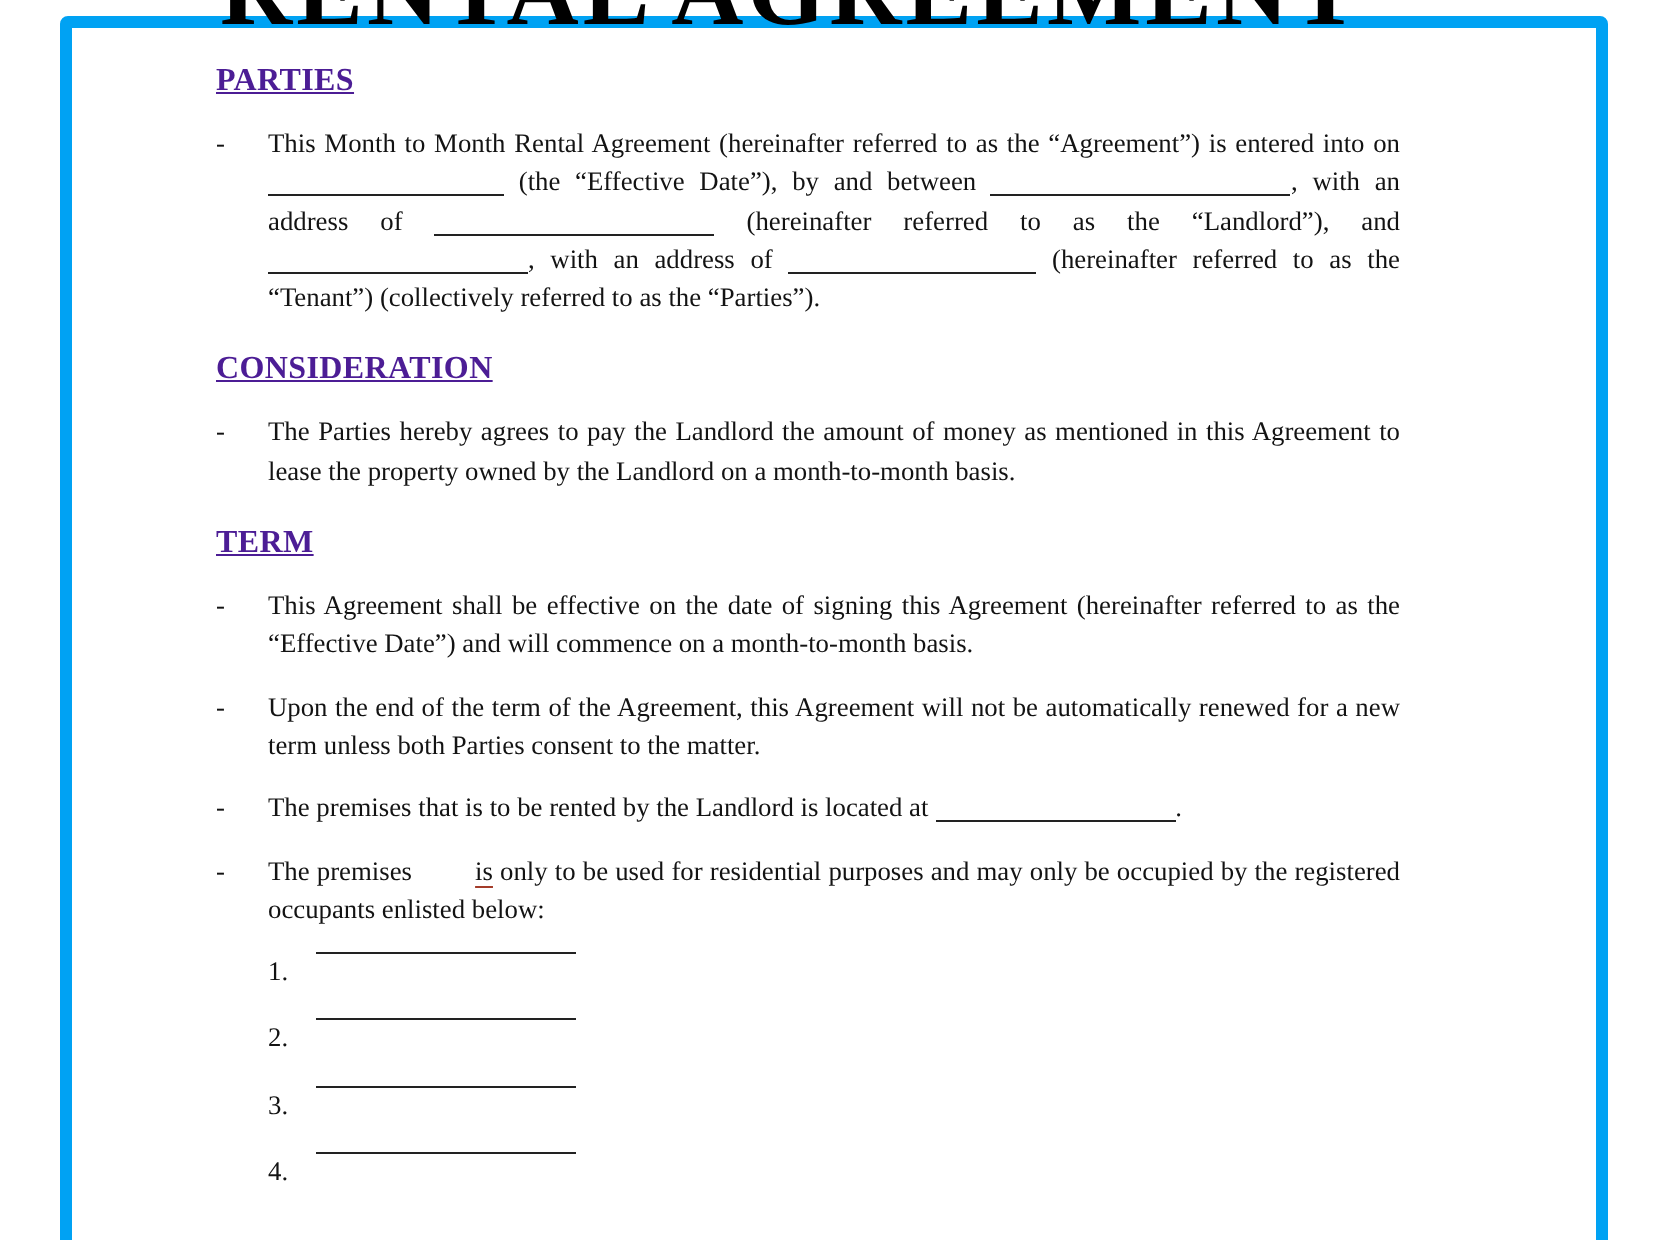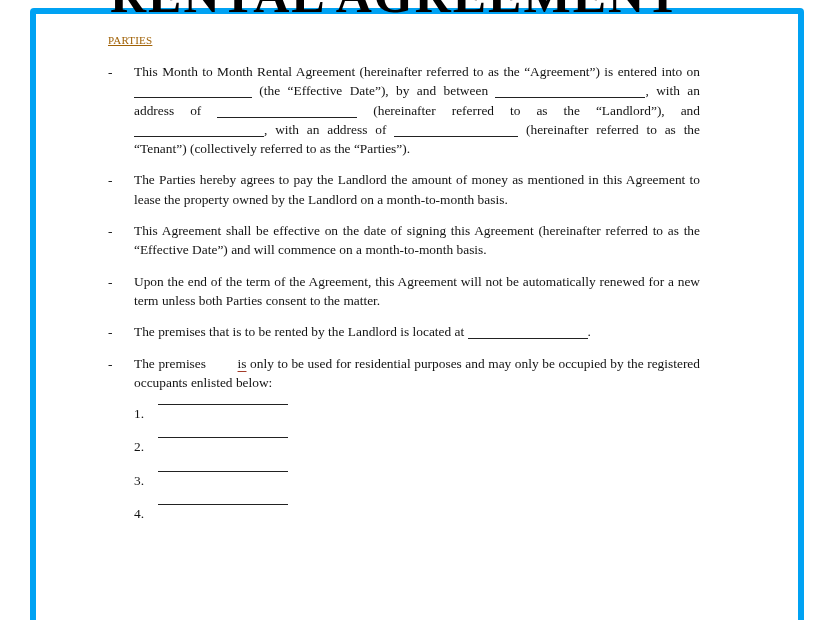--- a/index.html
+++ b/index.html
@@ -19,23 +19,23 @@
   .title-clip {
     position: relative; height: 13px; overflow: hidden; margin: 0 0 19px 0;
   }
   .title-clip span {
     position: absolute; top: -30px; left: 2px; white-space: nowrap;
     font-size: 50px; font-weight: bold; letter-spacing: 2px; color: #000;
     line-height: 50px;
   }
 
   .sec-heading {
-    font-weight: normal; font-size: 11px; line-height: 17px;
+    font-weight: bold; font-size: 16px; line-height: 17px;
     text-decoration: underline; letter-spacing: 0.2px;
-    margin: 18px 0 13px 0; color: #a16207;
+    margin: 18px 0 13px 0; color: #4c1d95;
   }
   .li {
     display: flex; margin: 0 0 12px 0;
     font-size: 13.4px; line-height: 19.3px;
   }
   .dash { width: 26px; flex-shrink: 0; }
   .ptext { flex: 1; text-align: justify; }
   .b { font-weight: normal; }
   .spell {
     text-decoration: underline; text-decoration-color: #a33c2a;
@@ -59,24 +59,26 @@
   <div class="content">
     <div class="title-clip">
       <span>RENTAL AGREEMENT</span>
     </div>
     <div id="sections">
         <div class="sec-heading">PARTIES</div>
         <div class="li">
           <span class="dash">-</span>
           <div class="ptext"><span>This Month to Month Rental Agreement (hereinafter referred to as the </span><span class="b">“Agreement”</span><span>) is entered into on </span><span class="blank" style="width: 118px;"></span><span> (the </span><span class="b">“Effective Date”</span><span>), by and between </span><span class="blank" style="width: 150px;"></span><span>, with an address of </span><span class="blank" style="width: 140px;"></span><span> (hereinafter referred to as the </span><span class="b">“Landlord”</span><span>), and </span><span class="blank" style="width: 130px;"></span><span>, with an address of </span><span class="blank" style="width: 124px;"></span><span> (hereinafter referred to as the </span><span class="b">“Tenant”</span><span>) (collectively referred to as the </span><span class="b">“Parties”</span><span>).</span></div>
         </div>
+        <div class="sec-heading">CONSIDERATION</div>
         <div class="li">
           <span class="dash">-</span>
           <div class="ptext"><span>The Parties hereby agrees to pay the Landlord the amount of money as mentioned in this Agreement to lease the property owned by the Landlord on a month-to-month basis.</span></div>
         </div>
+        <div class="sec-heading">TERM</div>
         <div class="li">
           <span class="dash">-</span>
           <div class="ptext"><span>This Agreement shall be effective on the date of signing this Agreement (hereinafter referred to as the </span><span class="b">“Effective Date”</span><span>) and will commence on a month-to-month basis.</span></div>
         </div>
         <div class="li">
           <span class="dash">-</span>
           <div class="ptext"><span>Upon the end of the term of the Agreement, this Agreement will not be automatically renewed for a new term unless both Parties consent to the matter.</span></div>
         </div>
         <div class="li">
           <span class="dash">-</span>

